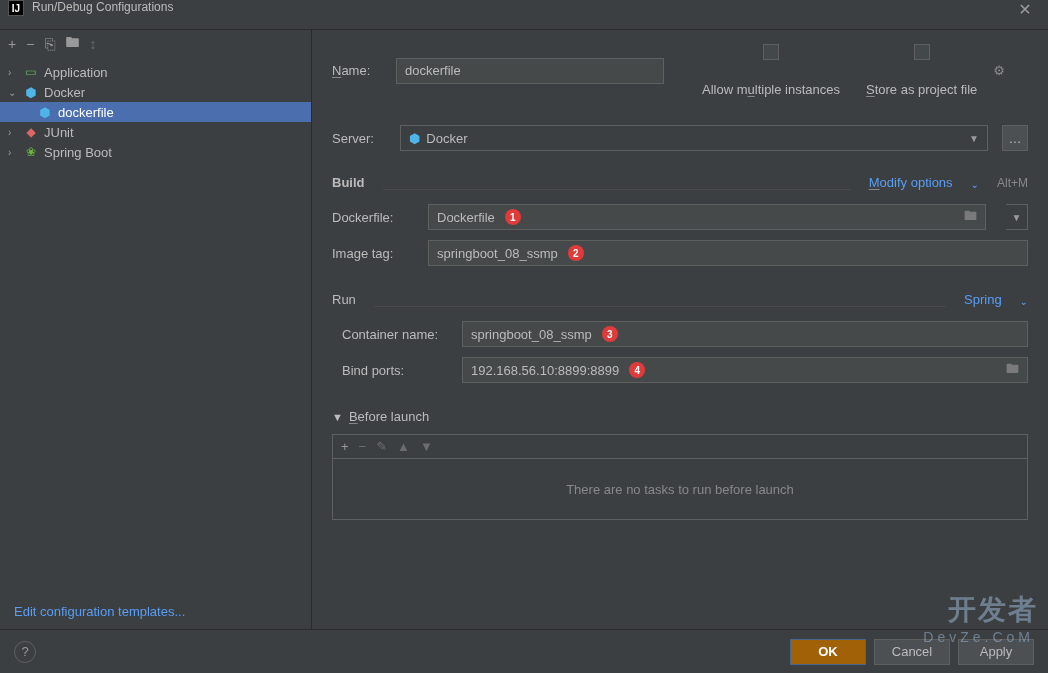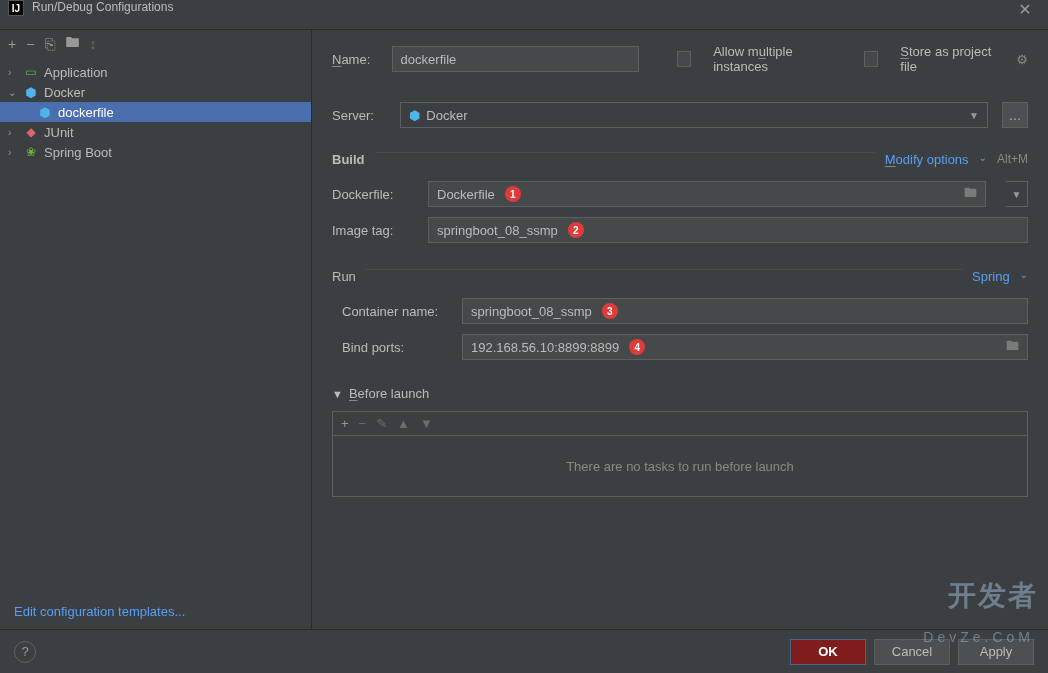--- a/index.html
+++ b/index.html
@@ -80,21 +80,21 @@
 .label-u { text-decoration: underline; text-decoration-color: #888; text-underline-offset: 2px; }
 .input-text {
   background: #45494a;
   border: 1px solid #5e6060;
   color: #bbbbbb;
   padding: 4px 8px;
   height: 26px;
   font-size: 13px;
 }
 .name-input { width: 268px; }
-.checkbox-row { display: flex; align-items: center; gap: 22px; color: #bbbbbb; font-size: 13px; }
+.checkbox-row { display: flex; align-items: center; gap: 22px; color: #bbbbbb; font-size: 13px; flex-direction: column; }
 .checkbox { width: 16px; height: 16px; background: #43494a; border: 1px solid #5e6060; display: inline-flex; align-items: center; justify-content: center; }
 .checkbox.checked::after { content: "✓"; color: #bbbbbb; font-size: 12px; }
 .gear-icon { color: #888; font-size: 13px; margin-left: 4px; }
 .server-row { display: flex; align-items: center; gap: 14px; margin-top: 28px; margin-bottom: 24px; }
 .server-label { width: 54px; }
 .server-select {
   flex: 1;
   background: #3c3f41;
   border: 1px solid #5e6060;
   height: 26px;
@@ -107,23 +107,23 @@
 .docker-icon { color: #4fb5e8; font-size: 13px; }
 .dots-btn {
   width: 26px; height: 26px;
   background: #4c5052;
   border: 1px solid #5e6060;
   display: flex; align-items: center; justify-content: center;
   color: #bbbbbb; font-size: 13px;
 }
 .section-header {
   display: flex;
-  align-items: flex-start;
+  align-items: flex-end;
   margin-bottom: 14px;
-  gap: 10px;
+  gap: 18px;
 }
 .section-title { font-weight: bold; color: #bbbbbb; font-size: 13px; }
 .line-sep { flex: 1; height: 1px; background: #4a4a4a; }
 .modify-link { color: #589df6; font-size: 13px; cursor: pointer; }
 .shortcut-text { color: #888; font-size: 12px; }
 .form-row { display: flex; align-items: center; margin-bottom: 10px; gap: 20px; }
 .form-label { width: 76px; font-size: 13px; }
 .form-label-wide { width: 110px; font-size: 13px; padding-left: 10px; }
 .form-input {
   flex: 1;
@@ -185,25 +185,25 @@
   min-width: 76px;
   height: 26px;
   background: #4c5052;
   border: 1px solid #5e6060;
   color: #bbbbbb;
   font-size: 13px;
   padding: 0 12px;
   cursor: pointer;
   margin-left: 8px;
 }
-.btn.primary { background: #7f1d1d; border-color: #4a688c; color: #fff; font-weight: bold; }
+.btn.primary { background: #a16207; border-color: #4a688c; color: #fff; font-weight: bold; }
 .watermark {
   position: absolute;
   right: 10px;
-  bottom: 58px;
+  bottom: 44px;
   font-size: 28px;
   font-weight: bold;
   color: rgba(160,190,220,0.5);
   font-family: Liberation Sans, sans-serif;
   letter-spacing: 2px;
   pointer-events: none;
 }
 .watermark-sub {
   position: absolute;
   right: 14px;

